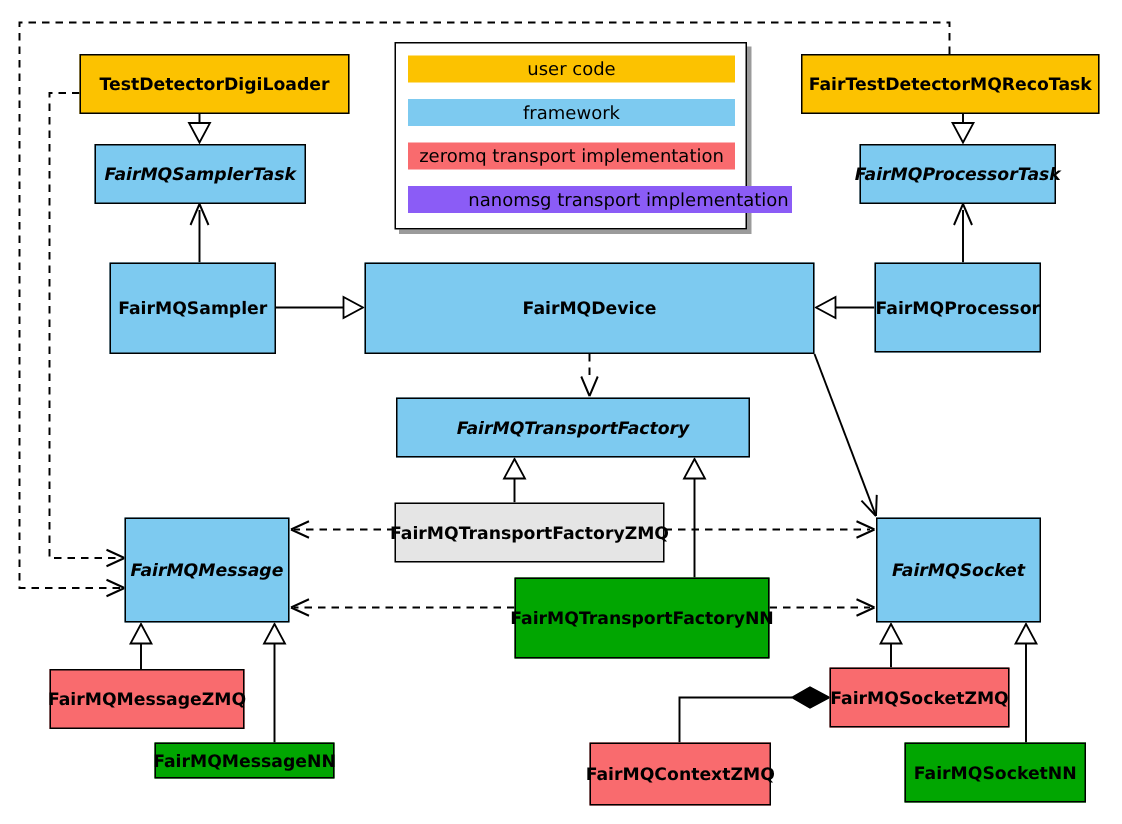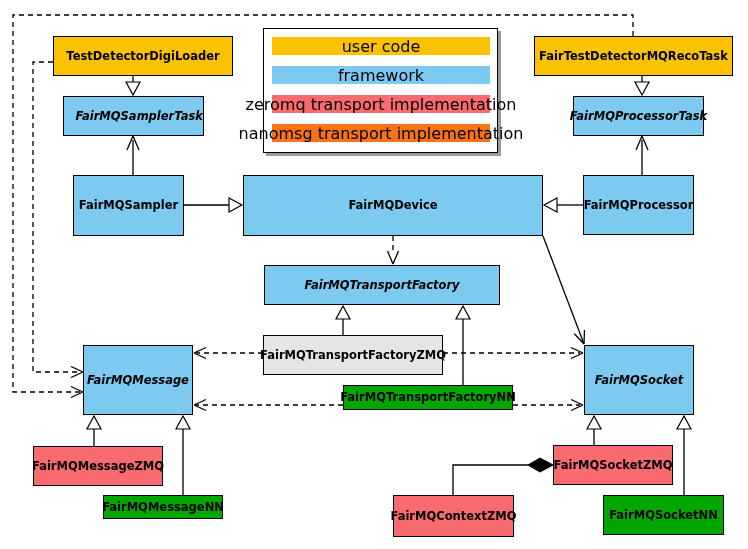--- a/index.html
+++ b/index.html
@@ -21,21 +21,21 @@
   }
   .node.abstract span{font-style:italic;}
   .legend{
     position:absolute;left:263px;top:28px;width:235px;height:125px;
     background:#fff;border:1.5px solid #000;box-sizing:border-box;
     box-shadow:3px 3px 0 #9b9b9b;
     display:flex;flex-direction:column;padding:8px 8px 10px 8px;gap:11px;
   }
   .legend-bar{
     width:218px;height:18px;display:flex;align-items:center;justify-content:center;
-    font-size:16px;color:#000;white-space:nowrap;
+    font-size:12px;color:#000;white-space:nowrap;
   }
 </style>
 </head>
 <body>
 
 <div class="canvas">
 
   <svg class="edges" viewBox="0 0 748 549" xmlns="http://www.w3.org/2000/svg">
 
     <g>
@@ -145,21 +145,21 @@
   </svg>
 
   <div class="node" style="left: 53px; top: 36px; width: 180px; height: 40px; background-color: rgb(252, 194, 0); justify-content: center;">
     <span>TestDetectorDigiLoader</span>
   </div>
 
   <div class="node" style="left: 534px; top: 36px; width: 199px; height: 40px; background-color: rgb(252, 194, 0);">
     <span>FairTestDetectorMQRecoTask</span>
   </div>
 
-  <div class="node abstract" style="left: 63px; top: 96px; width: 141px; height: 40px; background-color: rgb(125, 202, 240); justify-content: flex-end;">
+  <div class="node abstract" style="left: 63px; top: 96px; width: 141px; height: 40px; background-color: rgb(125, 202, 240);">
     <span>FairMQSamplerTask</span>
   </div>
 
   <div class="node abstract" style="left: 573px; top: 96px; width: 131px; height: 40px; background-color: rgb(125, 202, 240);">
     <span>FairMQProcessorTask</span>
   </div>
 
   <div class="node" style="left: 73px; top: 175px; width: 111px; height: 61px; background-color: rgb(125, 202, 240);">
     <span>FairMQSampler</span>
   </div>
@@ -173,21 +173,21 @@
   </div>
 
   <div class="node abstract" style="left: 264px; top: 265px; width: 236px; height: 40px; background-color: rgb(125, 202, 240);">
     <span>FairMQTransportFactory</span>
   </div>
 
   <div class="node" style="left: 263px; top: 335px; width: 180px; height: 40px; background-color: #e5e5e5;">
     <span>FairMQTransportFactoryZMQ</span>
   </div>
 
-  <div class="node" style="left: 343px; top: 385px; width: 170px; height: 25px; background-color: rgb(1, 166, 1);">
+  <div class="node" style="left: 343px; top: 385px; width: 170px; height: 54px; background-color: rgb(1, 166, 1);">
     <span>FairMQTransportFactoryNN</span>
   </div>
 
   <div class="node abstract" style="left: 83px; top: 345px; width: 110px; height: 70px; background-color: rgb(125, 202, 240);">
     <span>FairMQMessage</span>
   </div>
 
   <div class="node abstract" style="left: 584px; top: 345px; width: 110px; height: 70px; background-color: rgb(125, 202, 240);">
     <span>FairMQSocket</span>
   </div>
@@ -209,16 +209,16 @@
   </div>
 
   <div class="node" style="left: 603px; top: 495px; width: 121px; height: 40px; background-color: rgb(1, 166, 1);">
     <span>FairMQSocketNN</span>
   </div>
 
   <div class="legend">
     <div class="legend-bar" style="background-color: rgb(252, 194, 0);">user code</div>
     <div class="legend-bar" style="background-color: rgb(125, 202, 240);">framework</div>
     <div class="legend-bar" style="background-color: rgb(249, 107, 110);">zeromq transport implementation</div>
-    <div class="legend-bar" style="background-color: #f97316;">nanomsg transport implementation</div>
+    <div class="legend-bar" style="background-color: #8b5cf6; padding-left: 38px;">nanomsg transport implementation</div>
   </div>
 
 </div>
 
 </body></html>

